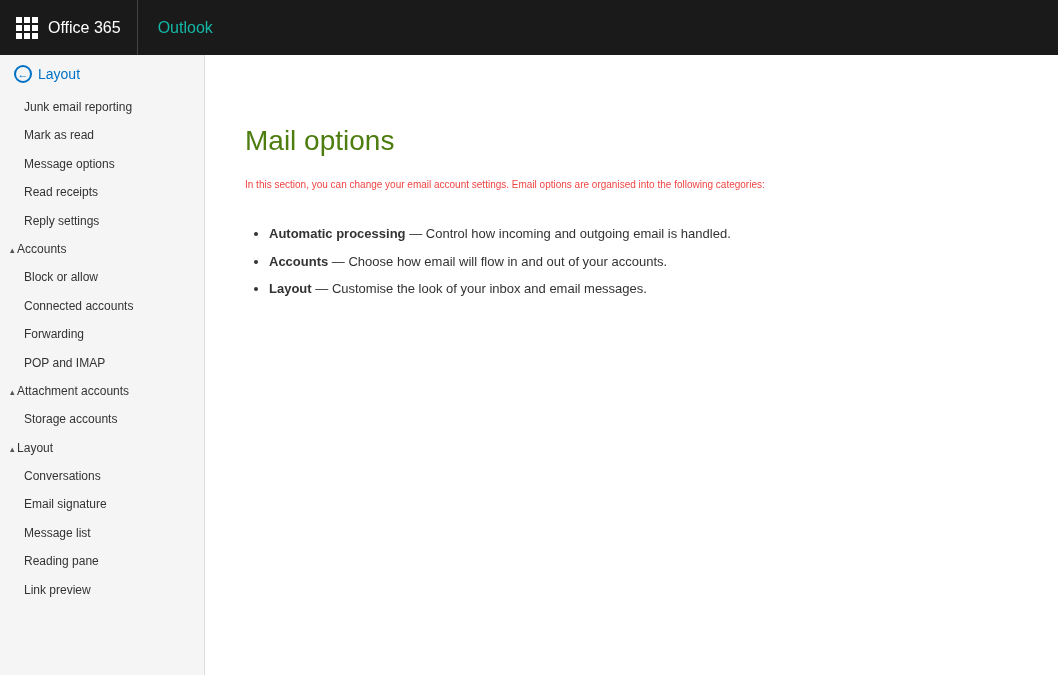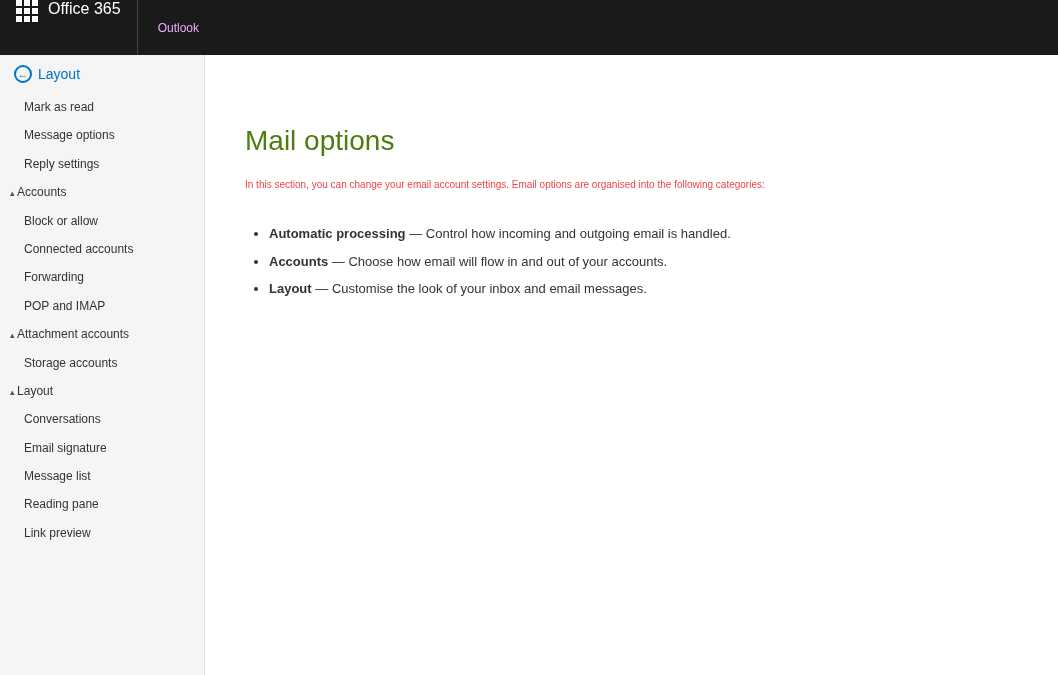--- a/index.html
+++ b/index.html
@@ -8,20 +8,21 @@
     
     .topbar {
       display: flex;
       align-items: center;
       background: #1a1a1a;
       height: 55px;
       padding: 0;
     }
     .topbar-brand {
       display: flex;
+      align-items: center;
       padding: 0 16px;
       height: 100%;
       border-right: 1px solid #444;
     }
     .waffle-icon {
       display: grid;
       grid-template-columns: repeat(3, 6px);
       grid-template-rows: repeat(3, 6px);
       gap: 2px;
       margin-right: 10px;
@@ -31,22 +32,22 @@
       height: 6px;
       background: #fff;
       display: block;
     }
     .brand-name {
       color: #fff;
       font-size: 16px;
       font-weight: 300;
     }
     .app-name {
-      color: #f0abfc;
-      font-size: 12px;
+      color: #14b8a6;
+      font-size: 16px;
       font-weight: 300;
       padding: 0 20px;
     }
 
     
     .main-container {
       display: flex;
       height: calc(675px - 55px);
     }
 
@@ -168,22 +169,24 @@
 </div>
 
 <div class="main-container">
 
   <div class="sidebar">
     <div class="options-header">
       <div class="back-arrow">←</div>
       <span>Layout</span>
     </div>
 
+    <div class="sidebar-item sub-item">Junk email reporting</div>
     <div class="sidebar-item sub-item">Mark as read</div>
     <div class="sidebar-item sub-item">Message options</div>
+    <div class="sidebar-item sub-item">Read receipts</div>
     <div class="sidebar-item sub-item">Reply settings</div>
     <div class="sidebar-item section-header">Accounts</div>
     <div class="sidebar-item sub-item">Block or allow</div>
     <div class="sidebar-item sub-item">Connected accounts</div>
     <div class="sidebar-item sub-item">Forwarding</div>
     <div class="sidebar-item sub-item">POP and IMAP</div>
     <div class="sidebar-item section-header">Attachment accounts</div>
     <div class="sidebar-item sub-item">Storage accounts</div>
     <div class="sidebar-item section-header">Layout</div>
     <div class="sidebar-item sub-item">Conversations</div>

